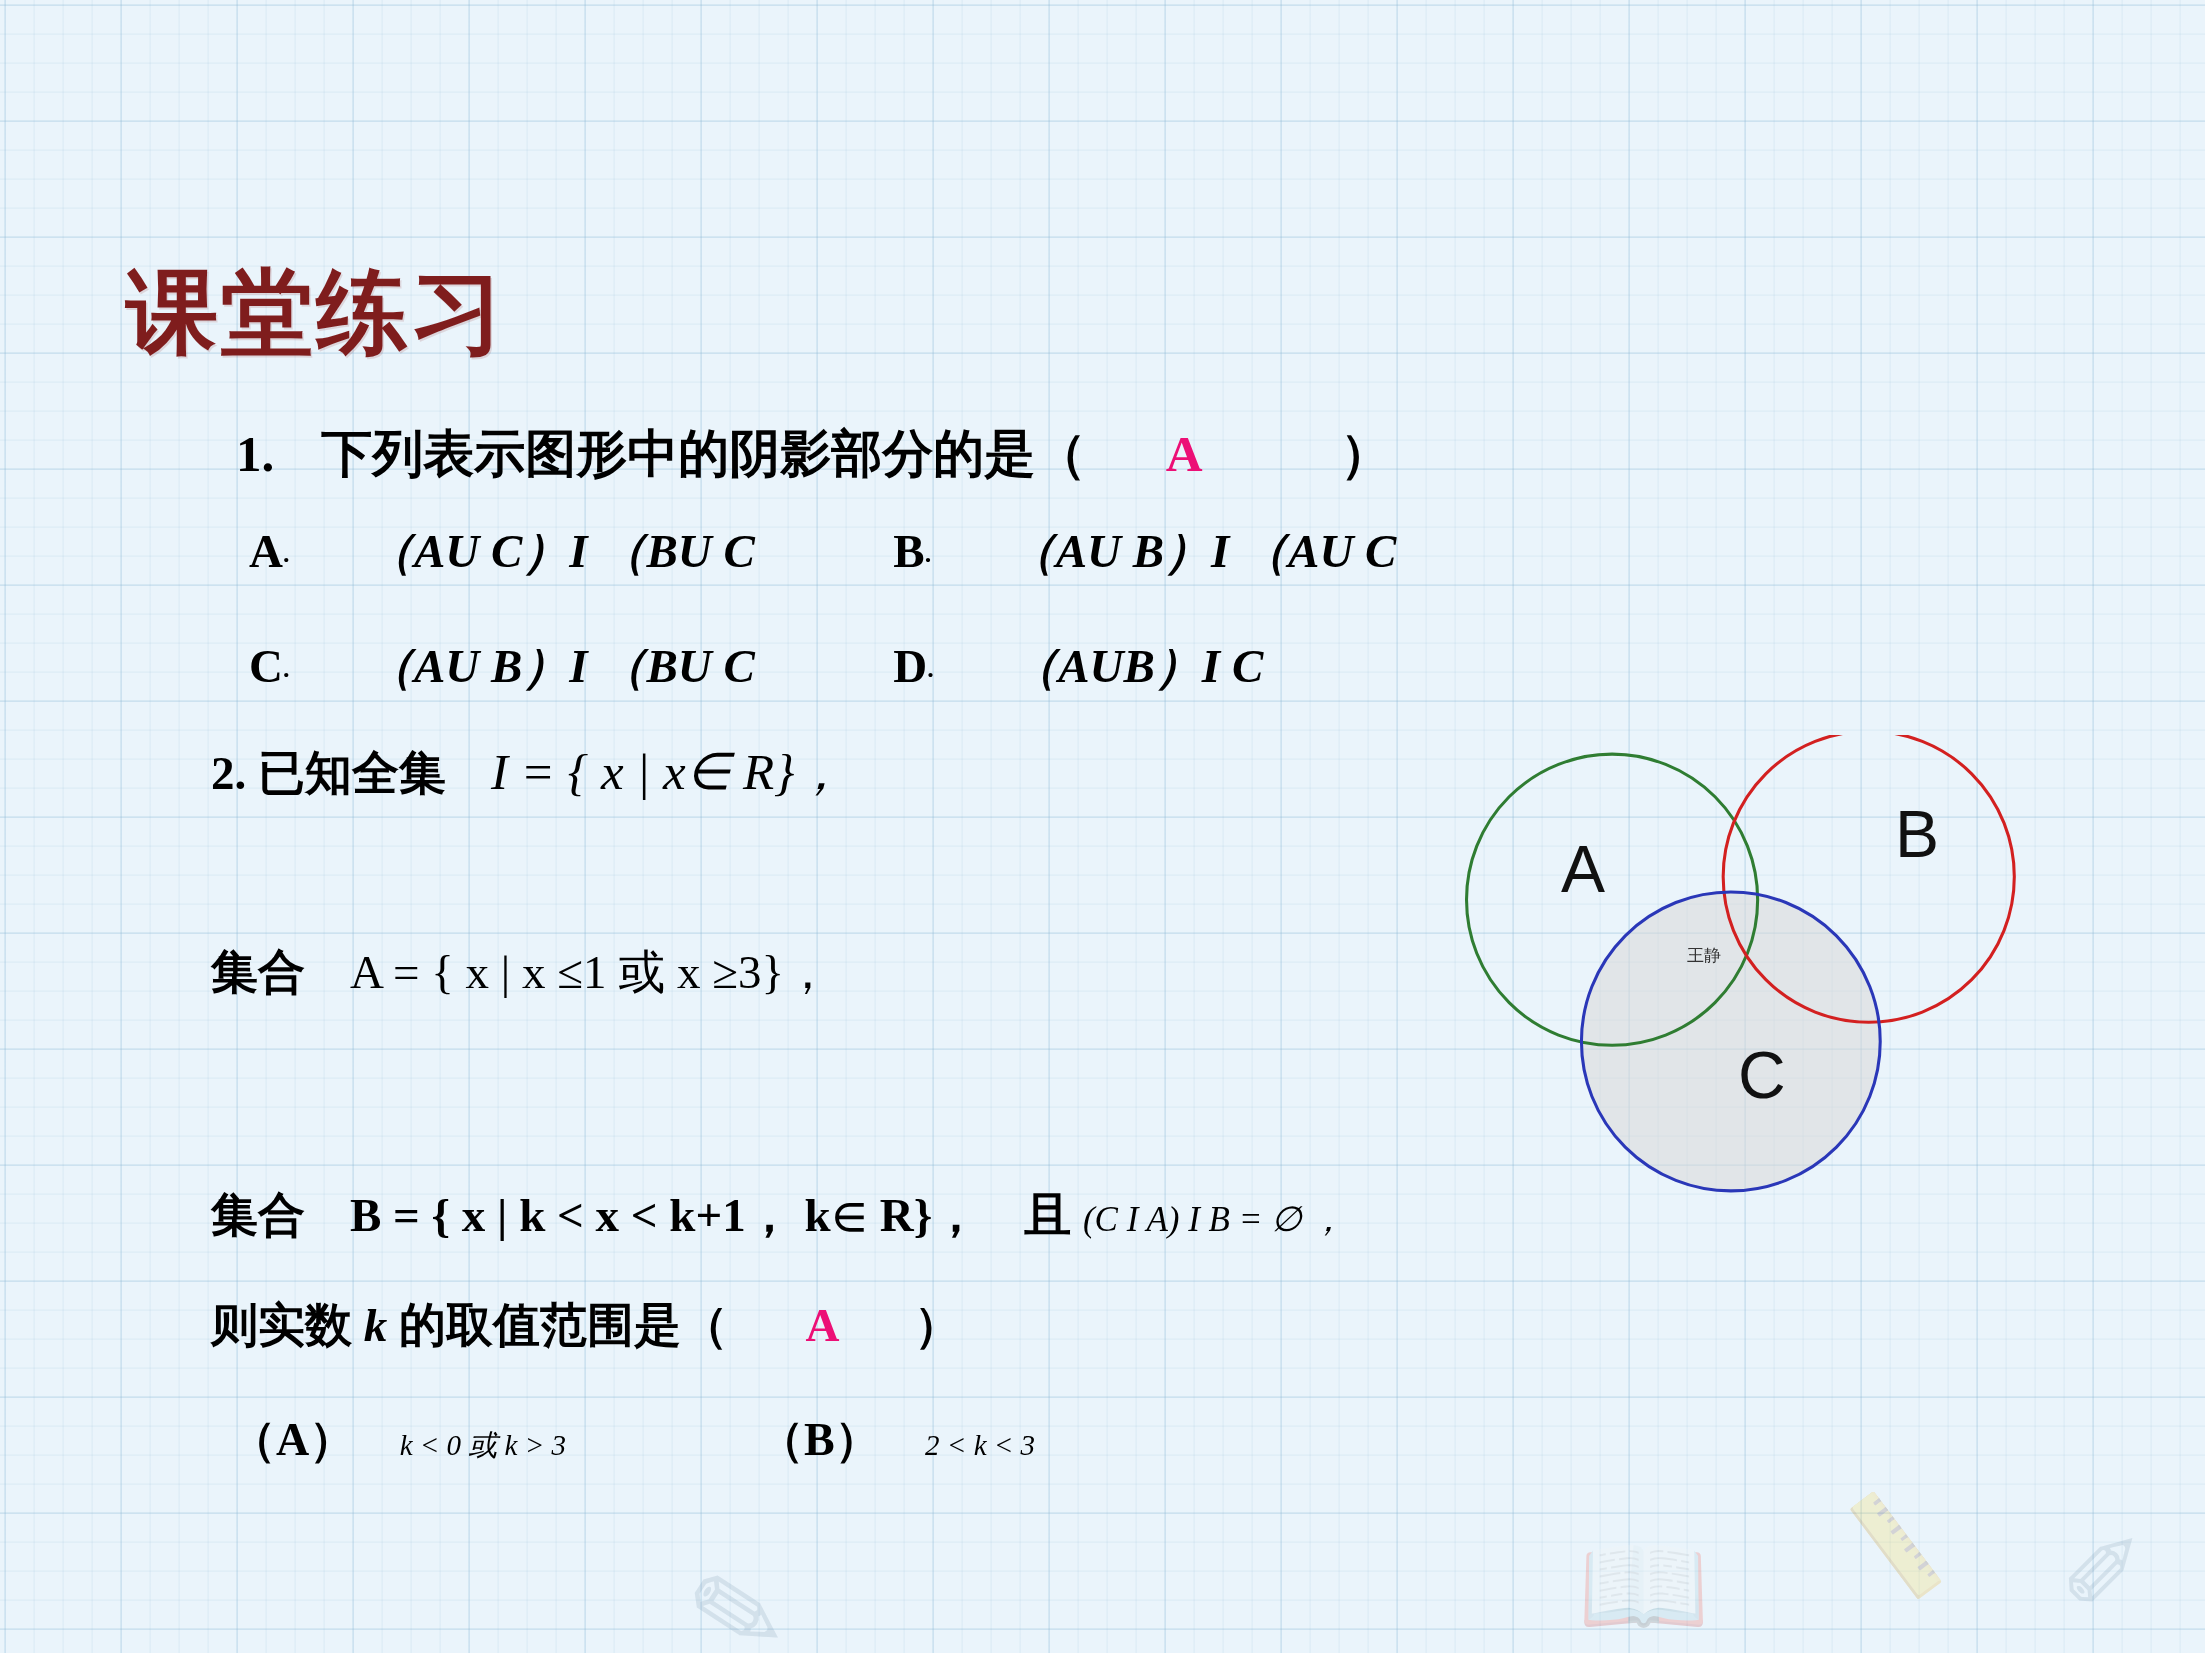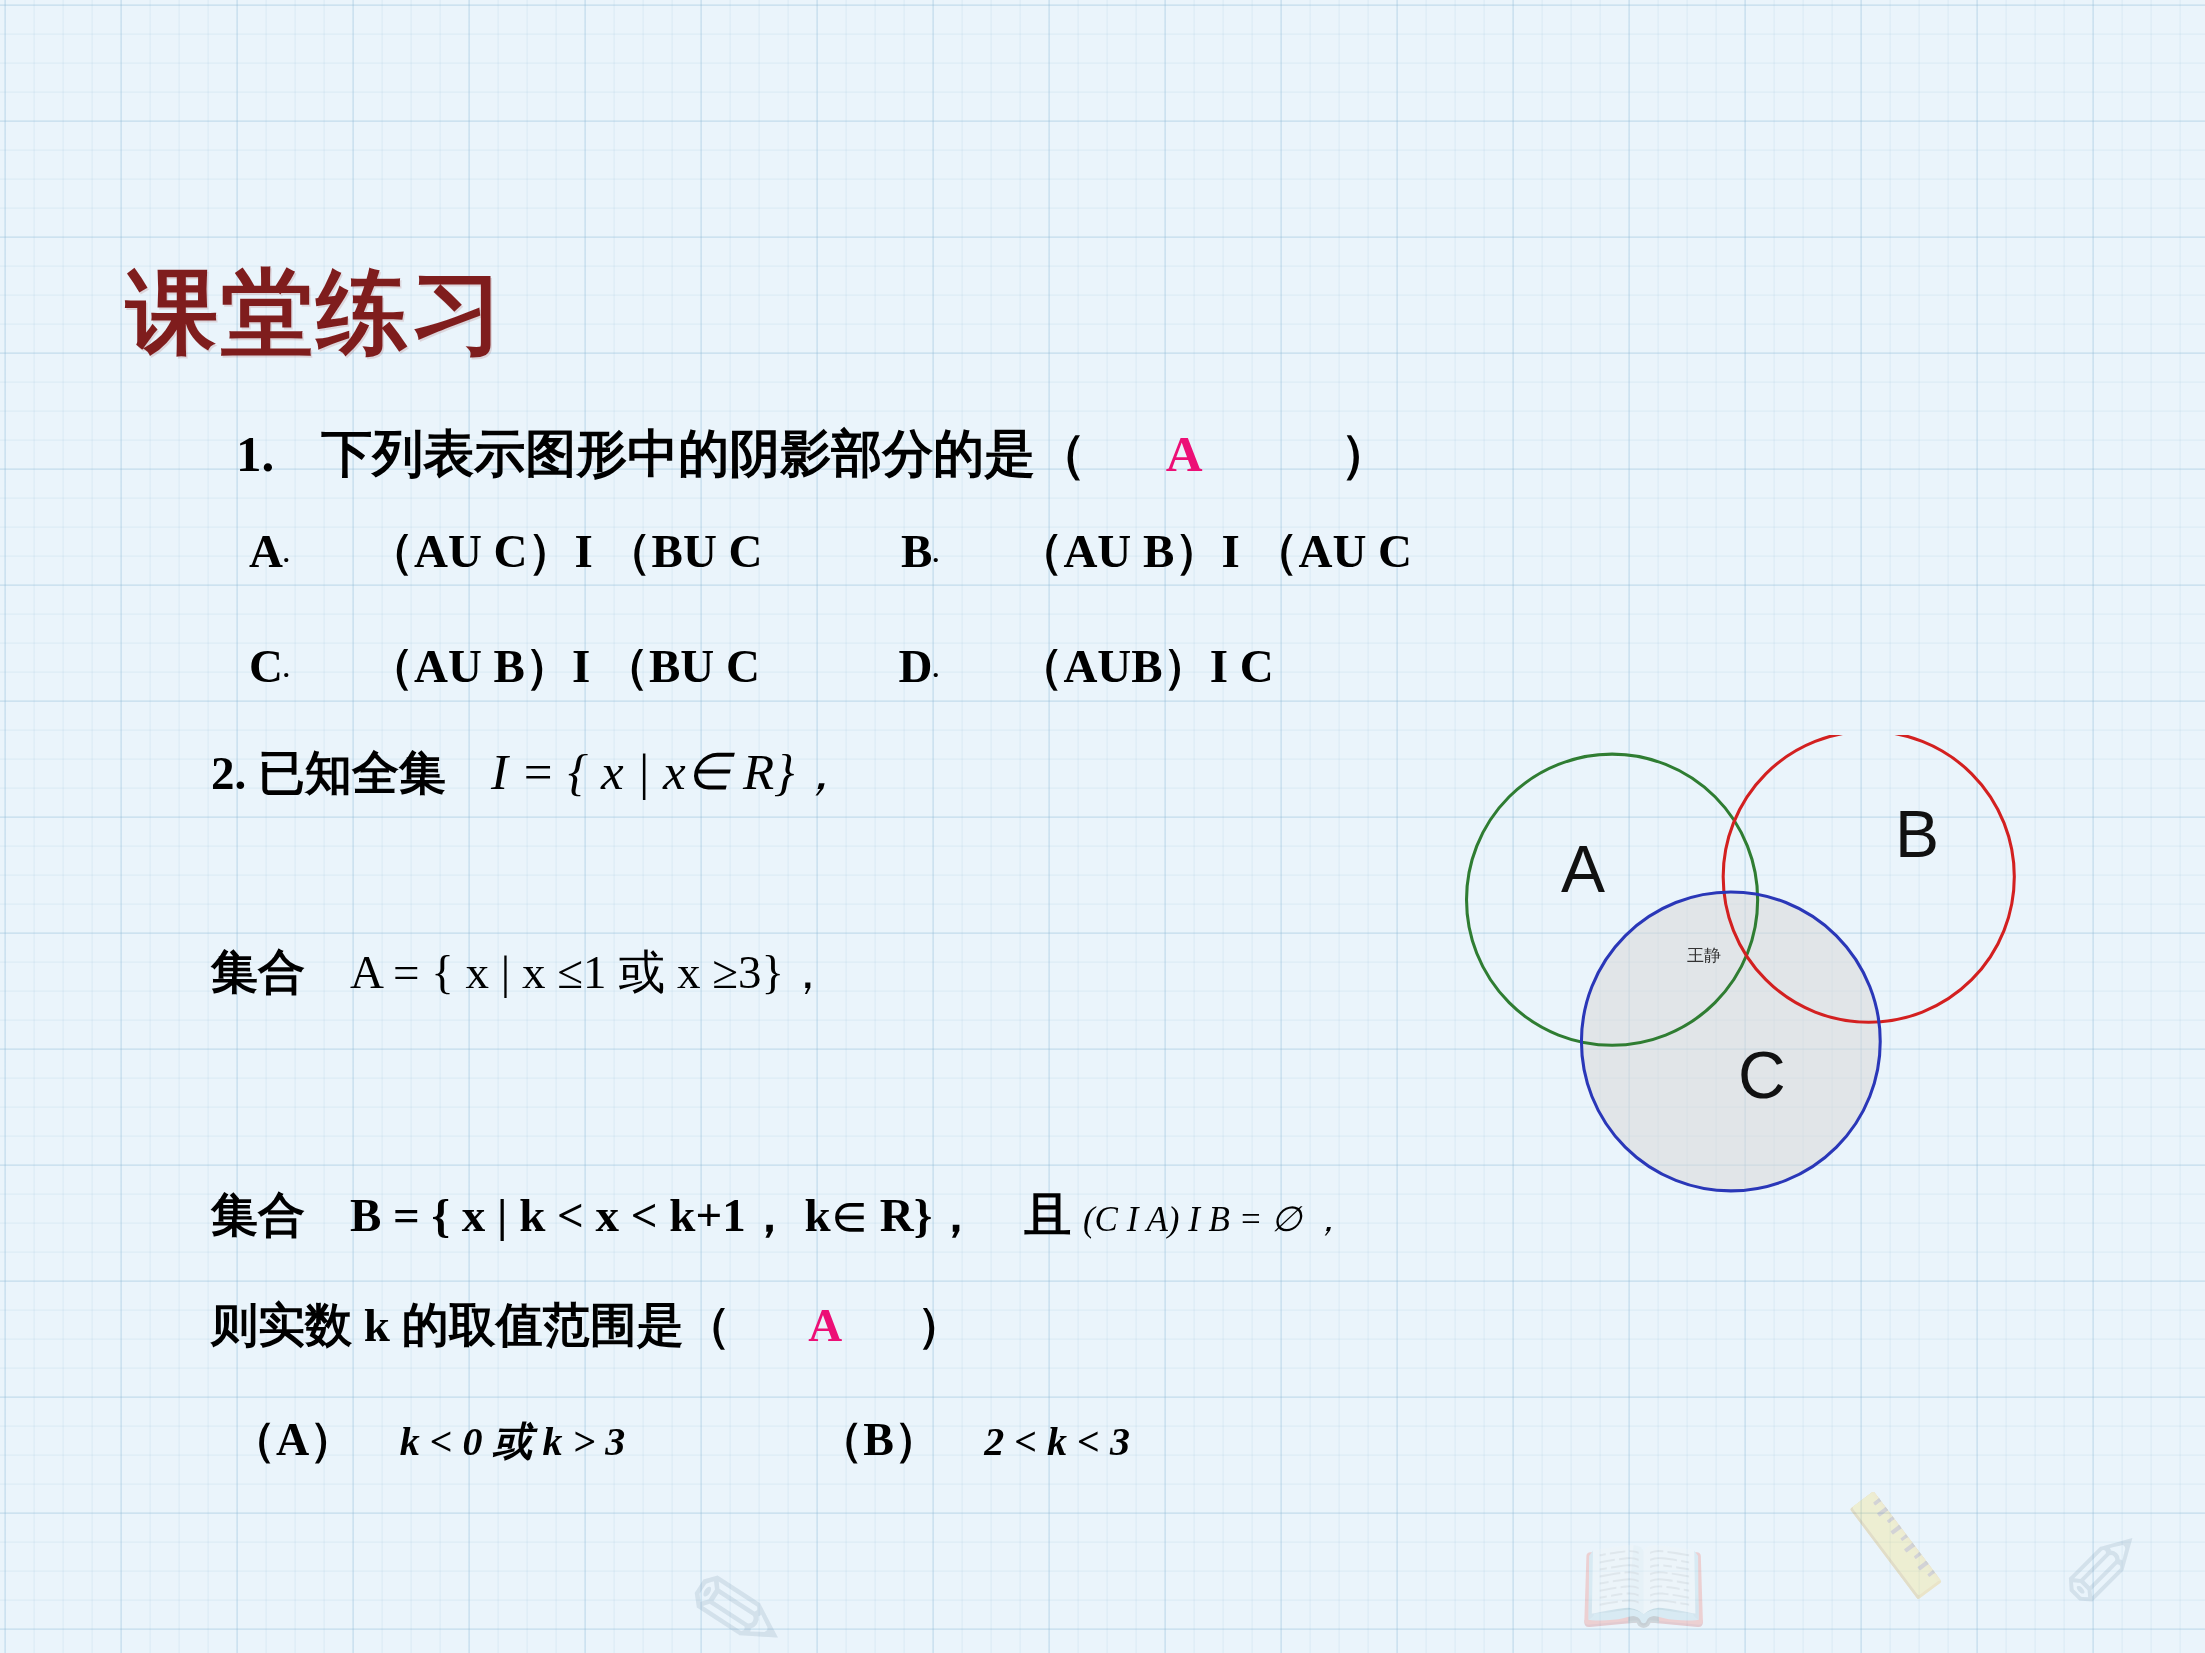--- a/index.html
+++ b/index.html
@@ -66,21 +66,21 @@
   }
 
   .opt {
     font-size: 47px;
     font-weight: bold;
   }
   .optA { left: 249px; top: 528px; }
   .optC { left: 249px; top: 643px; }
 
   .lab { font-weight: bold; }
-  .it { }
+  .it { font-style: italic; }
   .gap-s { display: inline-block; width: 21.4px; }
   .gap-m { display: inline-block; width: 54px; }
   .gap-l { display: inline-block; width: 115px; }
   .tiny-dot { font-size: 26px; vertical-align: 4.6px; }
 
   .q2 {
     left: 211px;
     top: 747px;
     font-size: 47px;
     font-weight: bold;
@@ -106,21 +106,21 @@
 
   .rangeline {
     left: 211px;
     top: 1302px;
     font-size: 47px;
     font-weight: bold;
   }
 
   .choices1 { left: 230px; top: 1417px; font-size: 46px; font-weight: bold; }
   .choices2 { left: 230px; top: 1516px; font-size: 46px; font-weight: bold; }
-  .choices1 .mth, .choices2 .mth { font-size: 40px; font-weight: bold; font-style: italic; }
+  .choices1 .mth, .choices2 .mth { font-size: 29px; font-weight: normal; font-style: italic; }
 
   .venn {
     position: absolute;
     left: 1432px;
     top: 735px;
     width: 613px;
     height: 475px;
   }
   .venn svg { display: block; }
   .venn-label {

